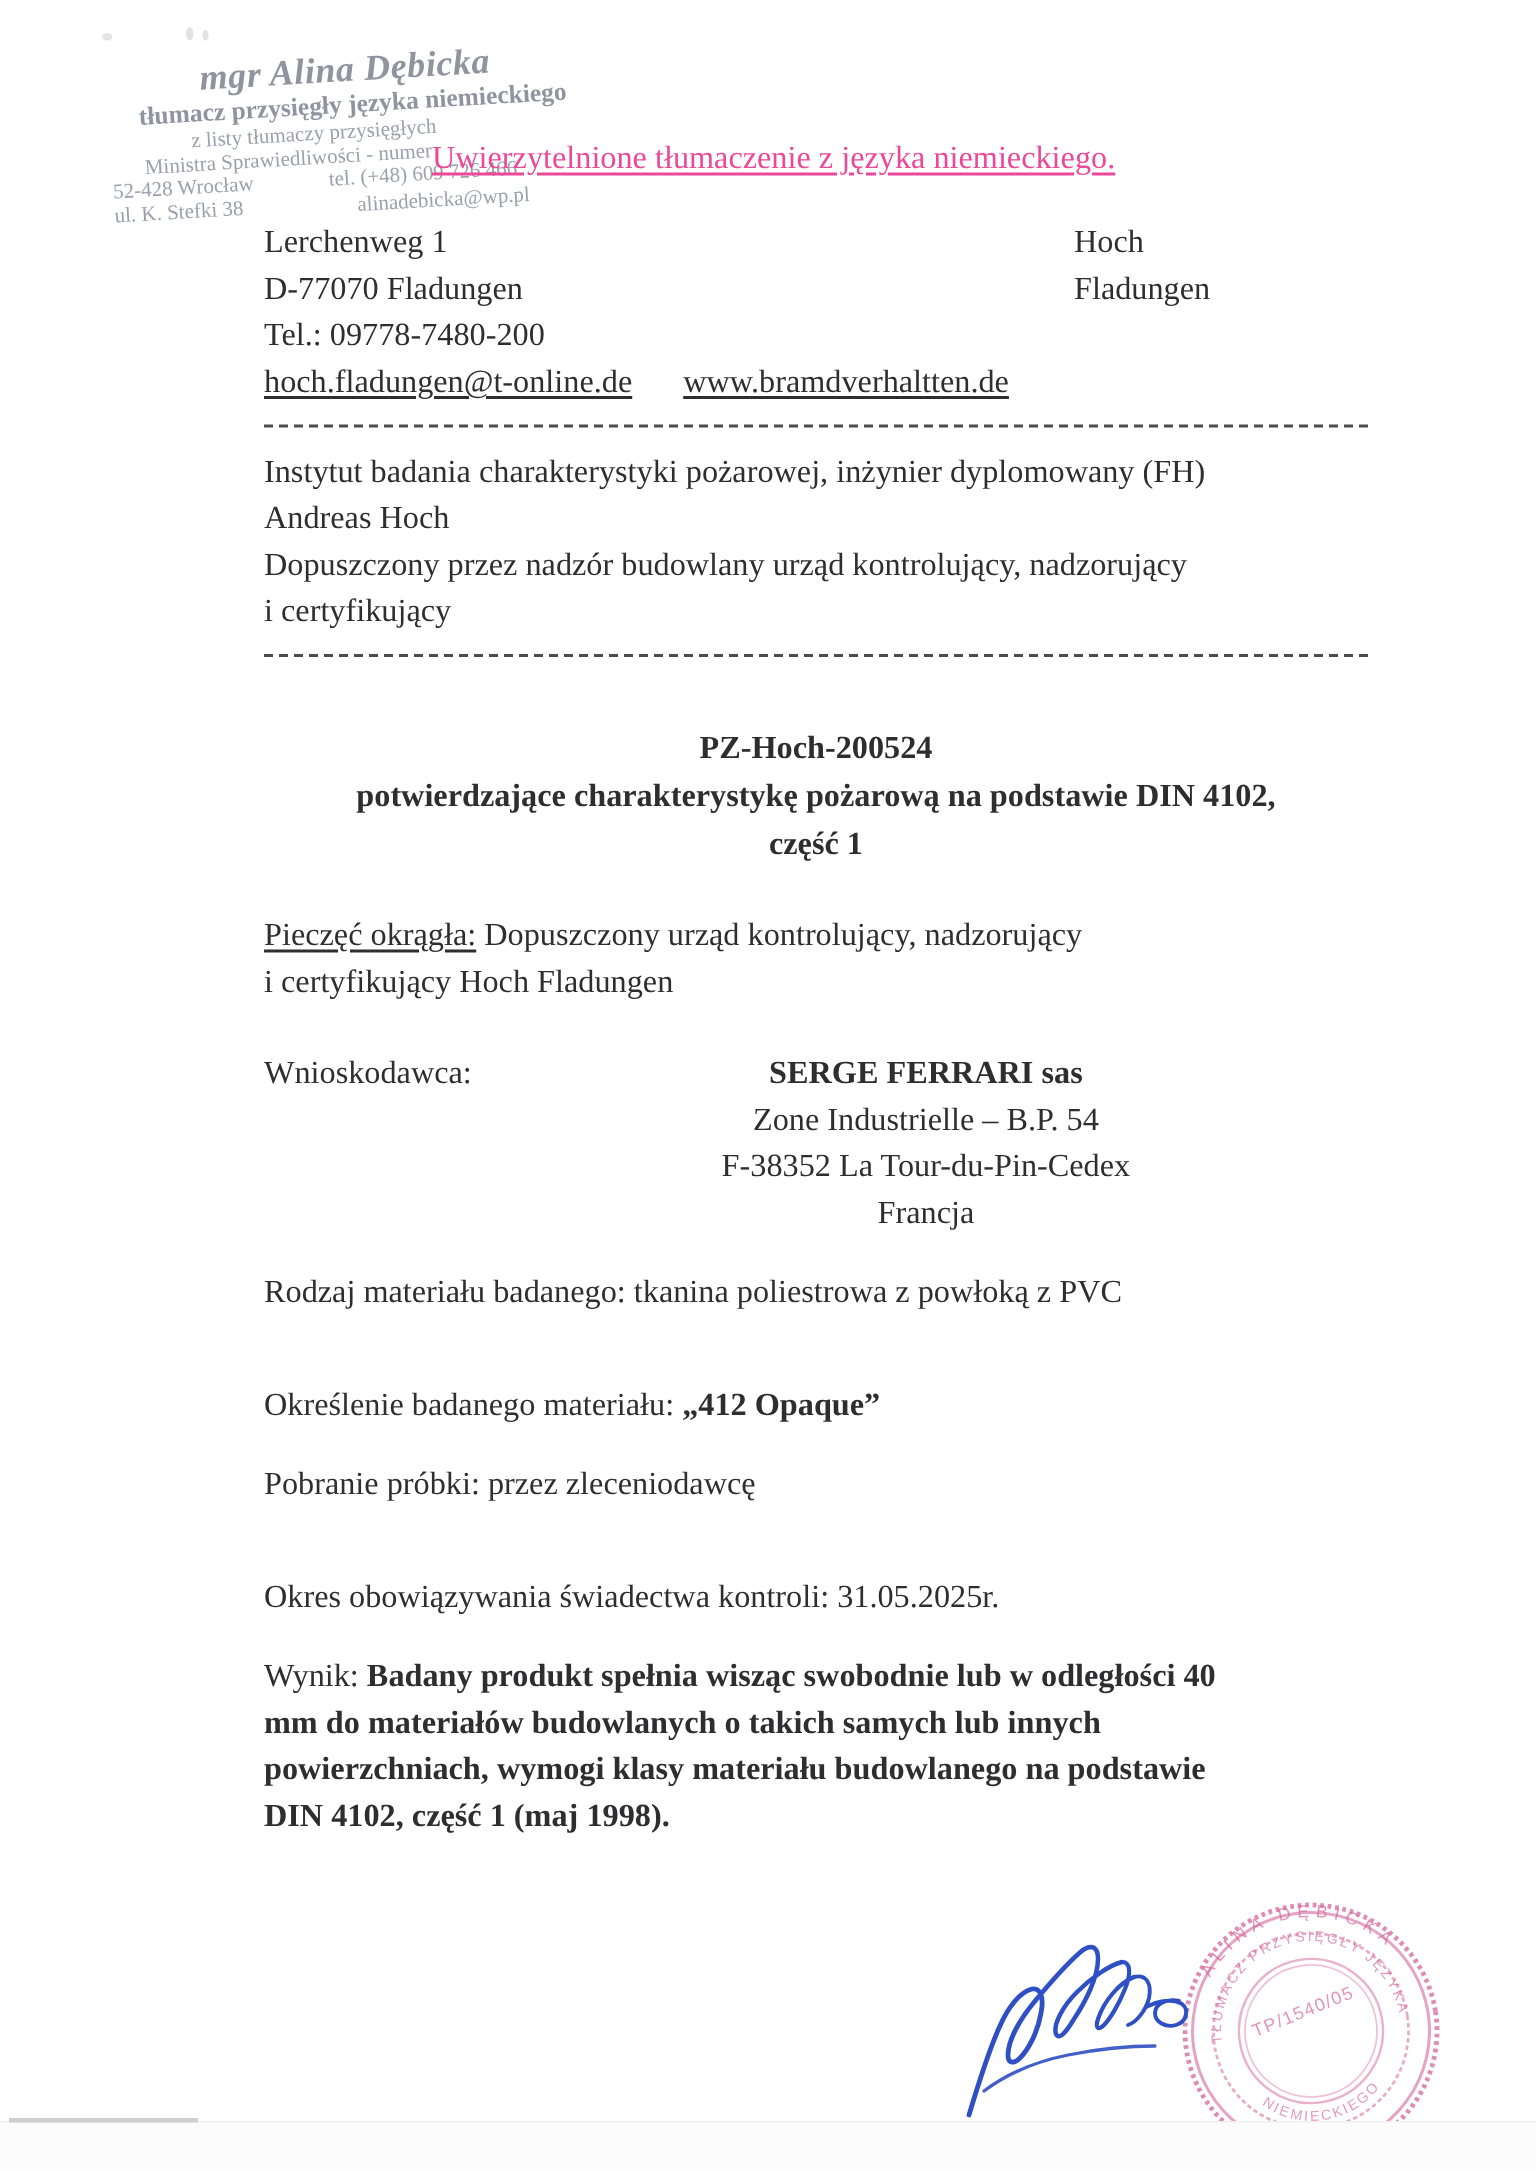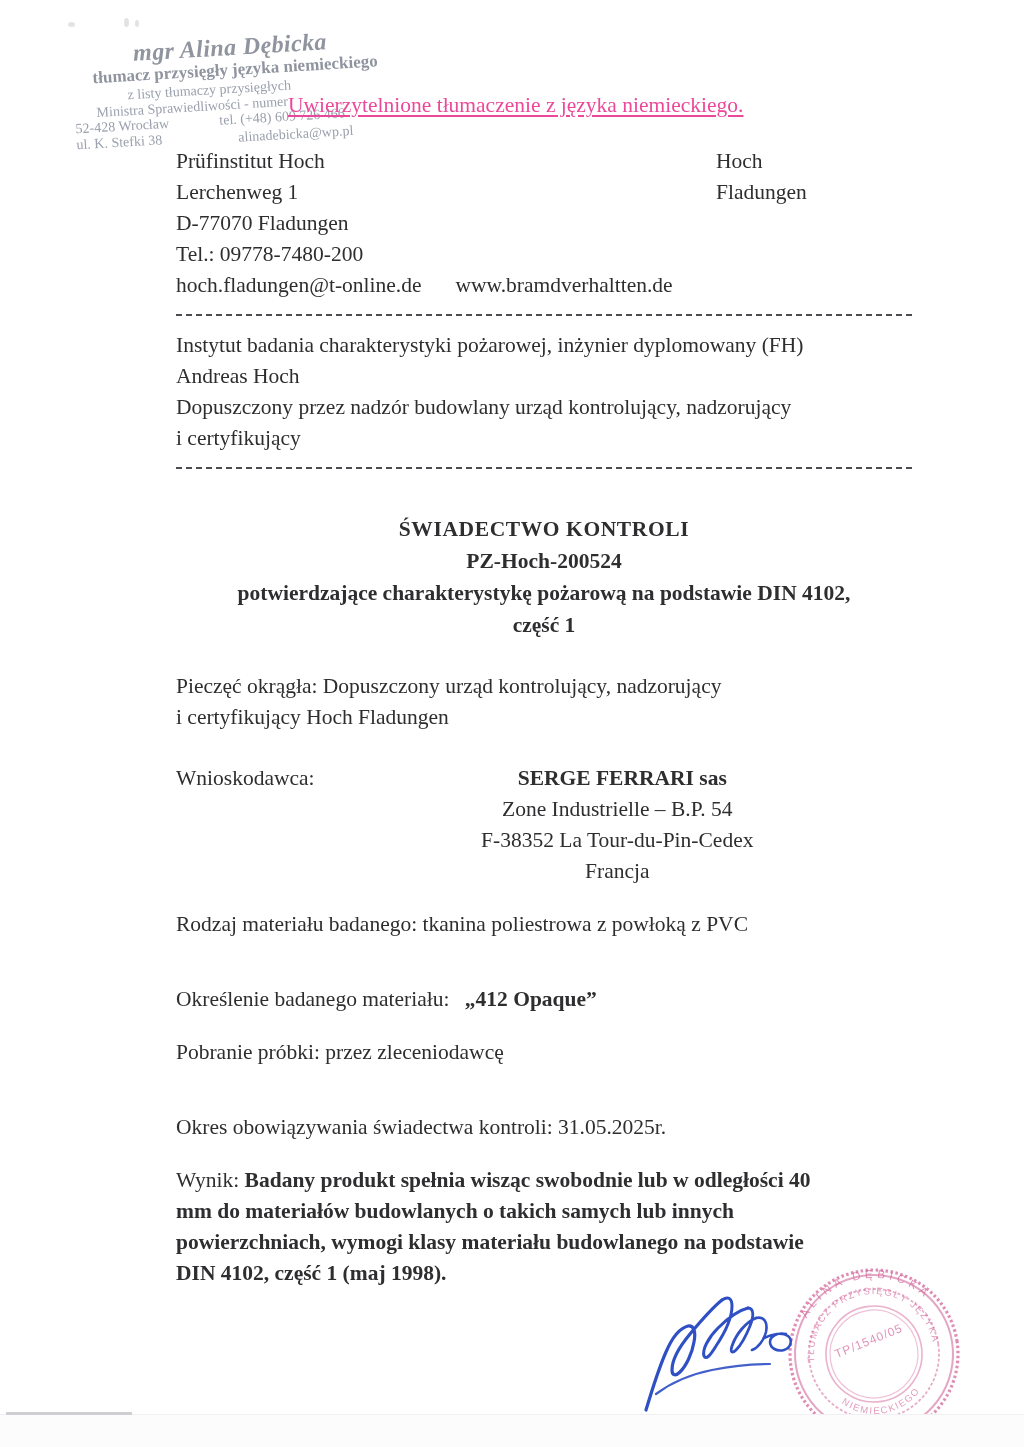--- a/index.html
+++ b/index.html
@@ -78,21 +78,21 @@
     position: absolute;
     left: 176px;
     top: 146px;
     width: 736px;
     font-size: 21.5px;
     line-height: 31px;
   }
   .row { display: flex; }
   .row .left { flex: 0 0 540px; }
   .row .right { flex: 1 1 auto; }
-  .u { text-underline-offset: 3px; }
+  .u { text-decoration: underline; text-underline-offset: 3px; }
 
   .linkline { display: flex; gap: 34px; margin-top: 0; }
 
   .rule {
     height: 0;
     border-top: 2.5px dashed #4c4c50;
     margin: 13px 0 14px 0;
     width: 736px;
   }
   .gap-md { height: 22px; }
@@ -102,21 +102,21 @@
     text-align: center;
     font-weight: 700;
     line-height: 32px;
     font-size: 21.5px;
   }
   .title .t1 { letter-spacing: .6px; }
 
   .applicant { display: flex; text-align: center; }
   .applicant .lbl { flex: 0 0 auto; padding-right: 8px; }
   .applicant .val { flex: 1 1 auto; }
-  .b { font-weight: 700; margin-left: 10px; }
+  .b { font-weight: 700; }
 
   .para { }
   .result { font-weight: 700; }
   .result .lead { font-weight: 400; }
 
   
   .signature {
     position: absolute;
     left: 636px;
     top: 1286px;
@@ -175,21 +175,20 @@
     <div class="ts-l7">tel. (+48) 609 726 466</div>
     <div class="ts-l8">alinadebicka@wp.pl</div>
   </div>
 
   <div class="certline">Uwierzytelnione tłumaczenie z języka niemieckiego.</div>
 
   <div class="doc">
 
     <div class="row">
       <div class="left">
-        <div>Prüfinstitut Hoch</div>
         <div>Lerchenweg 1</div>
         <div>D-77070 Fladungen</div>
         <div>Tel.: 09778-7480-200</div>
       </div>
       <div class="right">
         <div>Hoch</div>
         <div>Fladungen</div>
       </div>
     </div>
 
@@ -205,21 +204,20 @@
       <div>Andreas Hoch</div>
       <div>Dopuszczony przez nadzór budowlany urząd kontrolujący, nadzorujący</div>
       <div>i certyfikujący</div>
     </div>
 
     <div class="rule"></div>
 
     <div class="gap-lg"></div>
 
     <div class="title">
-      <div class="t1">ŚWIADECTWO KONTROLI</div>
       <div>PZ-Hoch-200524</div>
       <div>potwierdzające charakterystykę pożarową na podstawie DIN 4102,</div>
       <div>część 1</div>
     </div>
 
     <div class="gap-lg"></div>
 
     <div>
       <div><span class="u">Pieczęć okrągła:</span><span> Dopuszczony urząd kontrolujący, nadzorujący</span></div>
       <div>i certyfikujący Hoch Fladungen</div>

